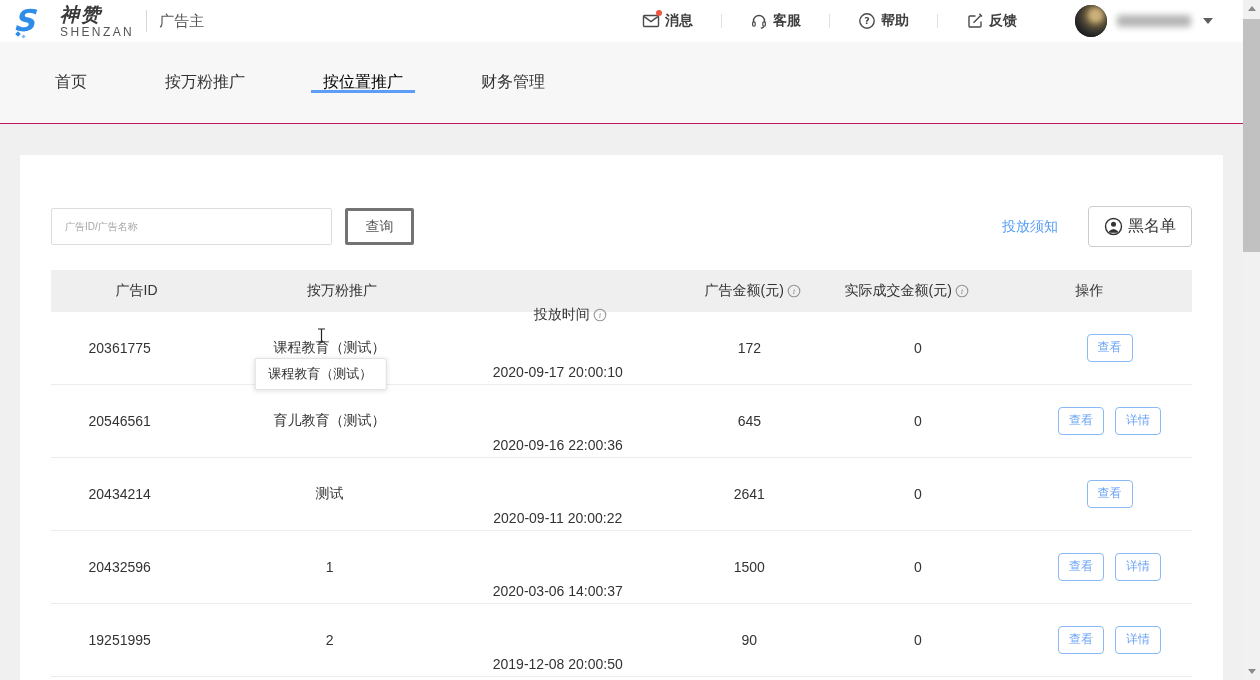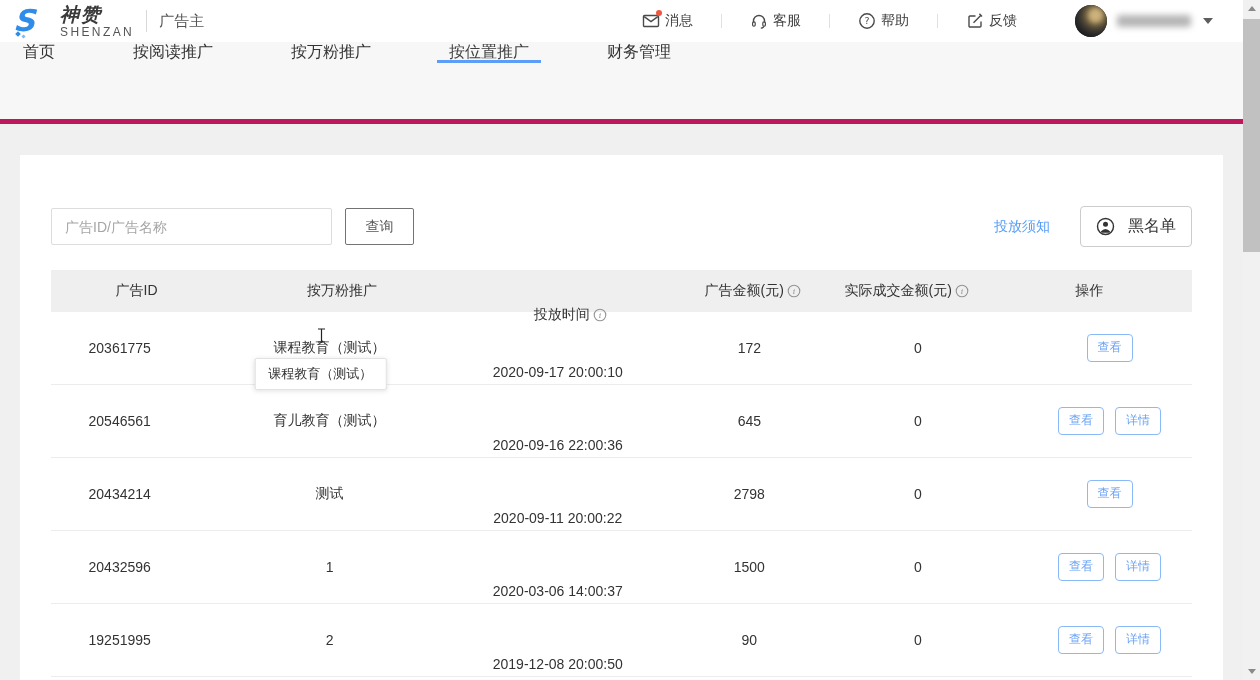--- a/index.html
+++ b/index.html
@@ -12,50 +12,50 @@
   .logo-mark { width:36px; height:34px; position:relative; margin-right:8px; }
   .logo-s { font:italic 700 30px "DejaVu Sans",sans-serif; color:#2f8ce8; display:inline-block; transform:skewX(-6deg); line-height:34px; }
   .logo-dot1 { position:absolute; left:0; bottom:2px; width:4px; height:4px; background:#2f8ce8; transform:rotate(45deg); }
   .logo-dot2 { position:absolute; left:6px; bottom:0; width:3px; height:3px; background:#7db9f2; transform:rotate(45deg); }
   .brand-text { display:flex; flex-direction:column; line-height:1; margin-right:12px; }
   .brand-cn { font-size:19px; font-weight:700; color:#3a3a3a; letter-spacing:2px;font-style:italic; }
   .brand-en { font-size:12px; color:#555; letter-spacing:2.4px; margin-top:2px; }
   .brand-divider { width:1px; height:22px; background:#d8d8d8; margin:0 12px 0 0; }
   .portal-label { font-size:15px; color:#555; }
 
-  .nav-menu { display:flex; align-items:center; margin-left:auto; }
+  .nav-menu { display:flex; align-items:center; margin-left:auto;font-weight:bold; }
   .nav-item { display:flex; align-items:center; gap:5px; font-size:14px; color:#404040; cursor:pointer; }
   .nav-sep { width:1px; height:14px; background:#e0e0e0; margin:0 28px; }
   .nav-ico { position:relative; width:18px; height:18px; display:inline-flex; }
   .red-dot { position:absolute; right:-2px; top:-2px; width:6px; height:6px; border-radius:50%; background:#f25642; }
 
   .user-area { display:flex; align-items:center; margin-left:58px; }
   .avatar { width:32px; height:32px; border-radius:50%; overflow:hidden; position:relative; background:#222; }
   .avatar-inner { position:absolute; inset:-3px; border-radius:50%; filter:blur(2.5px);
     background:radial-gradient(circle at 62% 35%, #cdb27c 0 18%, #6b5b3a 28%, #2e2e2e 52%, #151515 75%); }
   .phone-blur { width:74px; height:12px; margin-left:10px; background:#b5b5b5; border-radius:3px; filter:blur(3px); }
   .caret-down { width:0; height:0; border-left:5px solid transparent; border-right:5px solid transparent; border-top:6px solid #5d5d5d; margin-left:12px; }
 
   
-  .tabbar { position:absolute; top:42px; left:0; width:1243px; height:82px; background:#f7f7f8; border-bottom:5px solid #be185d; display:flex; align-items:flex-start; padding-left:23px; }
+  .tabbar { position:absolute; top:42px; left:0; width:1243px; height:82px; background:#f7f7f8; border-bottom:1px solid #be185d; display:flex; align-items:center; padding-left:55px; }
   .tab { position:relative; display:flex; align-items:center; font-size:16px; color:#333; cursor:pointer; margin-right:0; }
   .tab + .tab { margin-left:78px; }
-  .tab.active { color:#404040; }
+  .tab.active { color:#000000; }
   .tab.active::after { content:""; position:absolute; left:-12px; right:-12px; bottom:0; height:3px; background:#5c9ef7; }
 
   
   .card { position:absolute; top:155px; left:20px; width:1203px; height:525px; background:#fff; padding:0 31px; }
 
   .toolbar { margin-top:51px; display:flex; align-items:center; height:41px; }
-  .search-input { width:281px; height:37px; border:1px solid #ddd; border-radius:2px; padding:0 13px; font-size:14px; color:#333; outline:none; font-family:inherit; }
+  .search-input { width:281px; height:37px; border:1px solid #ddd; border-radius:2px; padding:0 13px; font-size:10px; color:#333; outline:none; font-family:inherit; }
   .search-input::placeholder { color:#a6a6a6; }
-  .query-btn { margin-left:13px; width:69px; height:37px; border:1px solid #737373; border-radius:2px; background:#fff; font-size:14px; color:#555; cursor:pointer; font-family:Liberation Mono, monospace; }
+  .query-btn { margin-left:13px; width:69px; height:37px; border:3px solid #737373; border-radius:2px; background:#fff; font-size:14px; color:#555; cursor:pointer; font-family:Liberation Mono, monospace; }
   .toolbar-right { margin-left:auto; display:flex; align-items:center; }
   .notice-link { font-size:14px; color:#569df6; text-decoration:none; cursor:pointer; margin-right:30px; }
-  .blacklist-btn { height:41px; padding:0 15px; border:1px solid #ccc; border-radius:4px; background:#fff; display:flex; align-items:center; gap:13px; font-size:16px; color:#333; cursor:pointer; font-family:inherit; }
+  .blacklist-btn { height:41px; padding:0 15px; border:1px solid #ccc; border-radius:4px; background:#fff; display:flex; align-items:center; gap:5px; font-size:16px; color:#333; cursor:pointer; font-family:inherit; }
 
   
   .table { margin-top:23px; }
   .thead { display:flex; align-items:center; height:42px; background:#efefef; font-size:14px; color:#333; }
   .trow { display:flex; align-items:center; height:73px; border-bottom:1px solid #ececec; font-size:14px; color:#333; background:#fff;gap:45px; }
   .c { text-align:center; display:flex; justify-content:center; align-items:center; }
   .c1{width:15%;} .c2{width:21%;} .c3{width:19%;margin-top:48px;} .c4{width:13%;} .c5{width:14%;} .c6{width:18%;}
   .hcell { gap:3px; }
   .info-ico { width:14px; height:14px; display:inline-flex; }
 
@@ -144,23 +144,20 @@
         <div class="avatar-inner"></div>
       </div>
     <div class="phone-blur"></div>
     <div class="caret-down"></div>
   </div>
 </div>
 
 <div class="tabbar">
   <div class="tab">
       <span>首页</span>
-    </div>
-  <div class="tab">
-      <span>按阅读推广</span>
     </div>
   <div class="tab">
       <span>按万粉推广</span>
     </div>
   <div class="tab active">
       <span>按位置推广</span>
     </div>
   <div class="tab">
       <span>财务管理</span>
     </div>
@@ -254,21 +251,21 @@
       <div class="c c6 actions">
         <button class="act-btn">查看</button>
         <button class="act-btn">详情</button>
       </div>
     </div>
 
     <div class="trow">
       <div class="c c1">20434214</div>
       <div class="c c2">测试</div>
       <div class="c c3">2020-09-11 20:00:22</div>
-      <div class="c c4">2798</div>
+      <div class="c c4">2641</div>
       <div class="c c5">0</div>
       <div class="c c6 actions">
         <button class="act-btn">查看</button>
       </div>
     </div>
 
     <div class="trow">
       <div class="c c1">20432596</div>
       <div class="c c2">1</div>
       <div class="c c3">2020-03-06 14:00:37</div>

